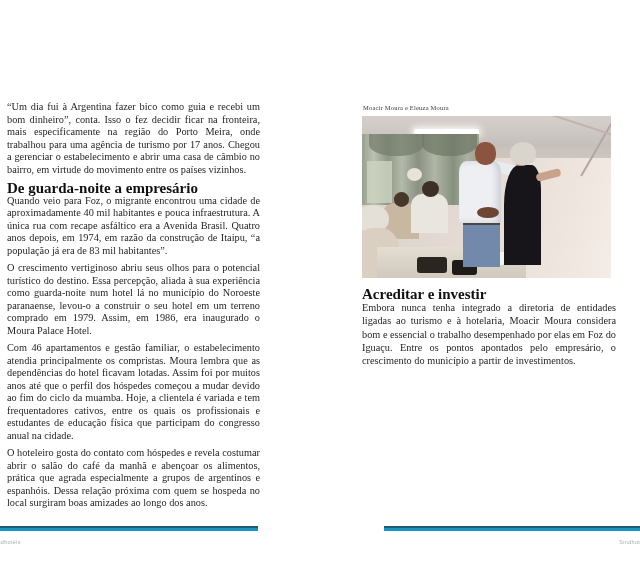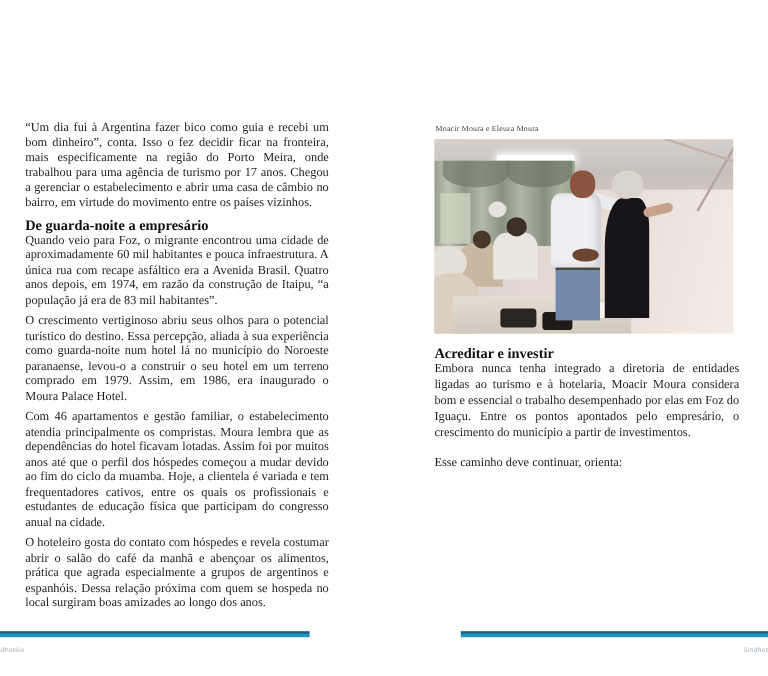--- a/index.html
+++ b/index.html
@@ -8,29 +8,29 @@
     width:640px;height:563px;
     background:#ffffff;
     overflow:hidden;
     font-family:"Liberation Serif", serif;
     color:#1f1f1f;
   }
   
   .col{position:absolute;text-align:justify;}
   .col p{margin:0 0 5px 0;}
   .left-col{
-    left:21px;top:101px;width:253px;
+    left:7px;top:101px;width:253px;
     font-size:10.3px;line-height:12.5px;
   }
   .right-col{
     left:362px;top:104px;width:254px;
     font-size:10.3px;line-height:13.2px;
   }
   .sec-heading{
-    font-size:12px;font-weight:bold;color:#101010;
+    font-size:15px;font-weight:bold;color:#101010;
     margin:6px 0 0 0;line-height:12.5px;
   }
   .right-col .sec-heading{margin:0 0 0 0;line-height:13.2px;}
   .lead-in{margin-top:12px !important;}
   .quote{font-style:italic;margin-top:4px !important;}
   .photo-caption{
     font-size:6.5px;color:#3c3c3c;letter-spacing:.2px;
     margin:0 0 5px 1px;line-height:7px;
   }
   
@@ -94,21 +94,21 @@
   .folio-right{right:-8px;}
 </style>
 </head>
 <body>
 
 <div class="page">
 
   <div class="col left-col">
     <p>“Um dia fui à Argentina fazer bico como guia e recebi um bom dinheiro”, conta. Isso o fez decidir ficar na fronteira, mais especificamente na região do Porto Meira, onde trabalhou para uma agência de turismo por 17 anos. Chegou a gerenciar o estabelecimento e abrir uma casa de câmbio no bairro, em virtude do movimento entre os países vizinhos.</p>
     <div class="sec-heading">De guarda-noite a empresário</div>
-    <p>Quando veio para Foz, o migrante encontrou uma cidade de aproximadamente 60 mil habitantes e pouca infraestrutura. A única rua com recape asfáltico era a Avenida Brasil. Quatro anos depois, em 1974, em razão da construção de Itaipu, “a população já era de 83 mil habitantes”.</p>
+    <p>Quando veio para Foz, o migrante encontrou uma cidade de aproximadamente 40 mil habitantes e pouca infraestrutura. A única rua com recape asfáltico era a Avenida Brasil. Quatro anos depois, em 1974, em razão da construção de Itaipu, “a população já era de 83 mil habitantes”.</p>
     <p>O crescimento vertiginoso abriu seus olhos para o potencial turístico do destino. Essa percepção, aliada à sua experiência como guarda-noite num hotel lá no município do Noroeste paranaense, levou-o a construir o seu hotel em um terreno comprado em 1979. Assim, em 1986, era inaugurado o Moura Palace Hotel.</p>
     <p>Com 46 apartamentos e gestão familiar, o estabelecimento atendia principalmente os compristas. Moura lembra que as dependências do hotel ficavam lotadas. Assim foi por muitos anos até que o perfil dos hóspedes começou a mudar devido ao fim do ciclo da muamba. Hoje, a clientela é variada e tem frequentadores cativos, entre os quais os profissionais e estudantes de educação física que participam do congresso anual na cidade.</p>
     <p>O hoteleiro gosta do contato com hóspedes e revela costumar abrir o salão do café da manhã e abençoar os alimentos, prática que agrada especialmente a grupos de argentinos e espanhóis. Dessa relação próxima com quem se hospeda no local surgiram boas amizades ao longo dos anos.</p>
   </div>
 
   <div class="col right-col">
     <div class="photo-caption">Moacir Moura e Eleuza Moura</div>
 
     <div class="photo">
       <div class="ph-ceiling"></div>
@@ -137,21 +137,20 @@
       <div class="ph-man-head"></div>
       <div class="ph-man-hand"></div>
       <div class="ph-wom-dress"></div>
       <div class="ph-wom-arm"></div>
       <div class="ph-wom-face"></div>
       <div class="ph-wom-hair"></div>
     </div>
 
     <div class="sec-heading">Acreditar e investir</div>
     <p>Embora nunca tenha integrado a diretoria de entidades ligadas ao turismo e à hotelaria, Moacir Moura considera bom e essencial o trabalho desempenhado por elas em Foz do Iguaçu. Entre os pontos apontados pelo empresário, o crescimento do município a partir de investimentos.</p>
-    <p class="lead-in">Esse caminho deve continuar, orienta:</p>
   </div>
 
   <div class="rule rule-left"></div>
   <div class="rule rule-right"></div>
 
   <div class="folio folio-left">Sindhotéis</div>
   <div class="folio folio-right">Sindhotéis</div>
 
 </div>
 

